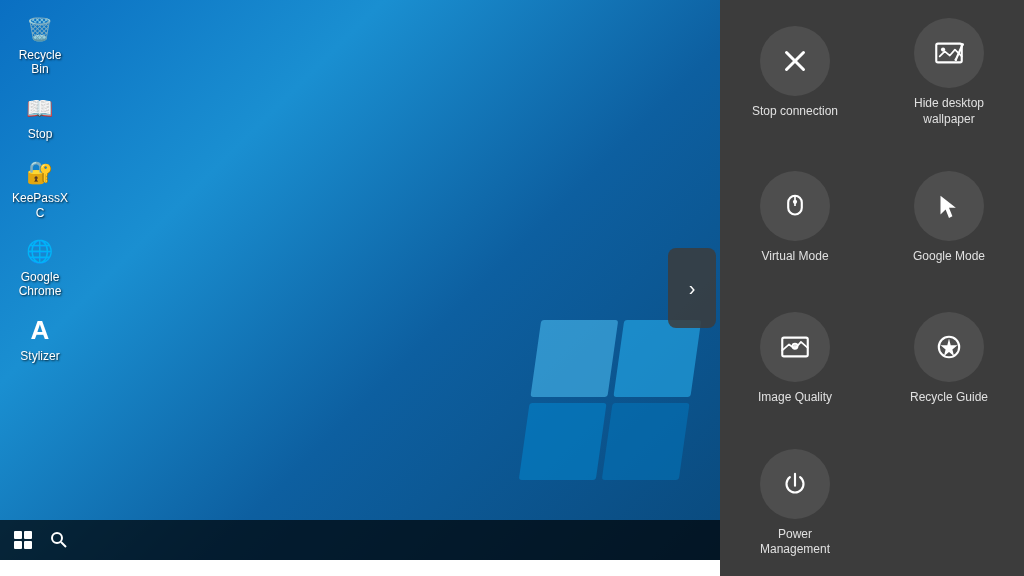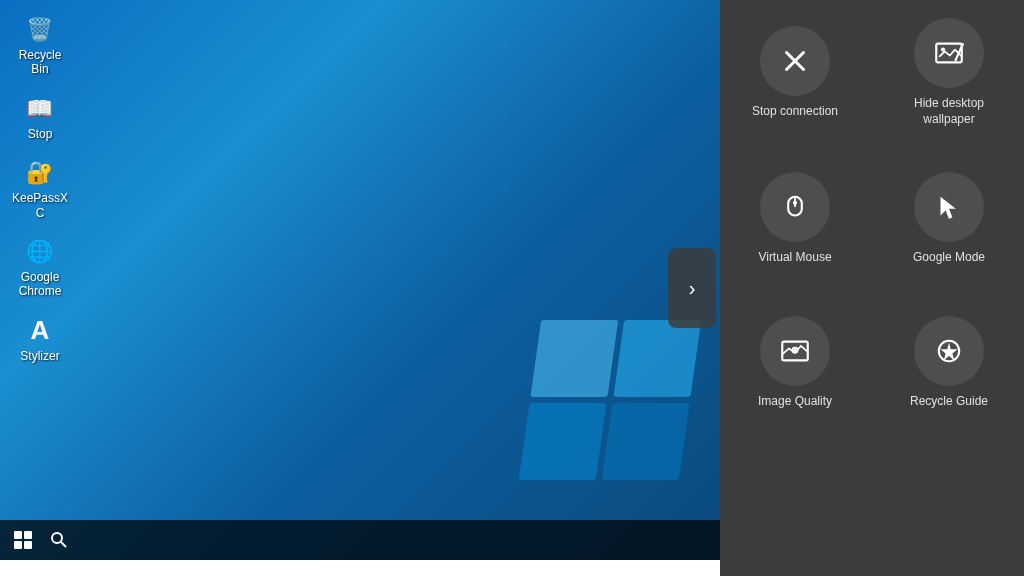--- a/index.html
+++ b/index.html
@@ -282,21 +282,21 @@
   </div>
 
   <div class="ctrl-btn">
     <div class="ctrl-icon-circle">
       <svg class="svg-icon" viewBox="0 0 40 40" fill="none">
         <rect x="12" y="8" width="16" height="22" rx="8" stroke="white" stroke-width="2.5"></rect>
         <line x1="20" y1="8" x2="20" y2="20" stroke="white" stroke-width="2"></line>
         <circle cx="20" cy="15" r="2.5" fill="white"></circle>
       </svg>
     </div>
-    <div class="ctrl-label">Virtual Mouse</div>
+    <div class="ctrl-label">Virtual Mode</div>
   </div>
 
 
   <div class="ctrl-btn">
     <div class="ctrl-icon-circle">
       <svg class="svg-icon" viewBox="0 0 40 40" fill="none">
         <polygon points="10,8 10,30 16,24 20,34 24,32 20,22 28,22" fill="white"></polygon>
       </svg>
     </div>
     <div class="ctrl-label">Google Mode</div>
@@ -318,14 +318,23 @@
   <div class="ctrl-btn">
     <div class="ctrl-icon-circle">
       <svg class="svg-icon" viewBox="0 0 40 40" fill="none">
         <circle cx="20" cy="20" r="12" stroke="white" stroke-width="2.5"></circle>
         <polygon points="20,10 22,18 30,18 24,23 26,31 20,26 14,31 16,23 10,18 18,18" fill="white"></polygon>
       </svg>
     </div>
     <div class="ctrl-label">Recycle Guide</div>
   </div>
 
+  <div class="ctrl-btn">
+    <div class="ctrl-icon-circle">
+      <svg class="svg-icon" viewBox="0 0 40 40" fill="none">
+        <path d="M14 12 A10 10 0 1 0 26 12" stroke="white" stroke-width="2.5" fill="none" stroke-linecap="round"></path>
+        <line x1="20" y1="8" x2="20" y2="22" stroke="white" stroke-width="2.5" stroke-linecap="round"></line>
+      </svg>
+    </div>
+    <div class="ctrl-label">Power<br>Management</div>
+  </div>
 
 </div>
 
 </body></html>

